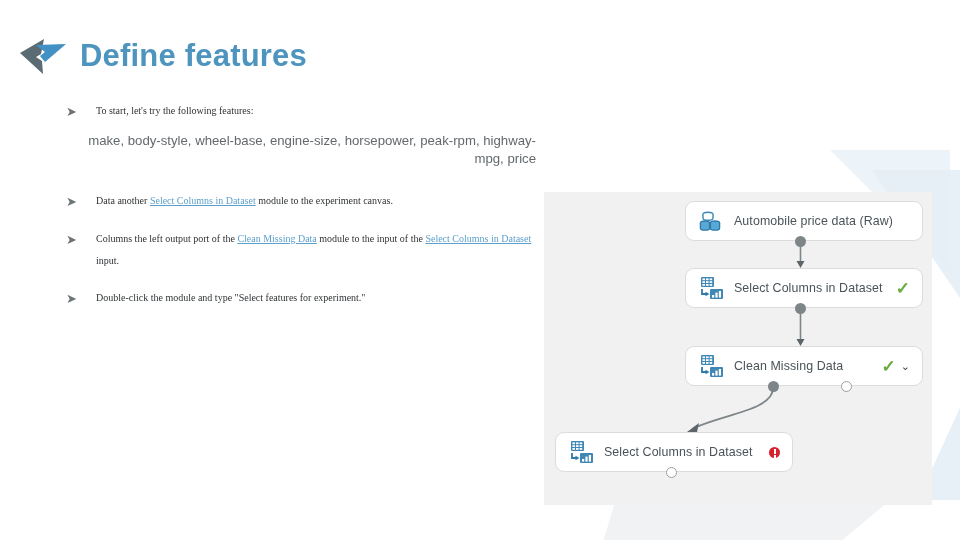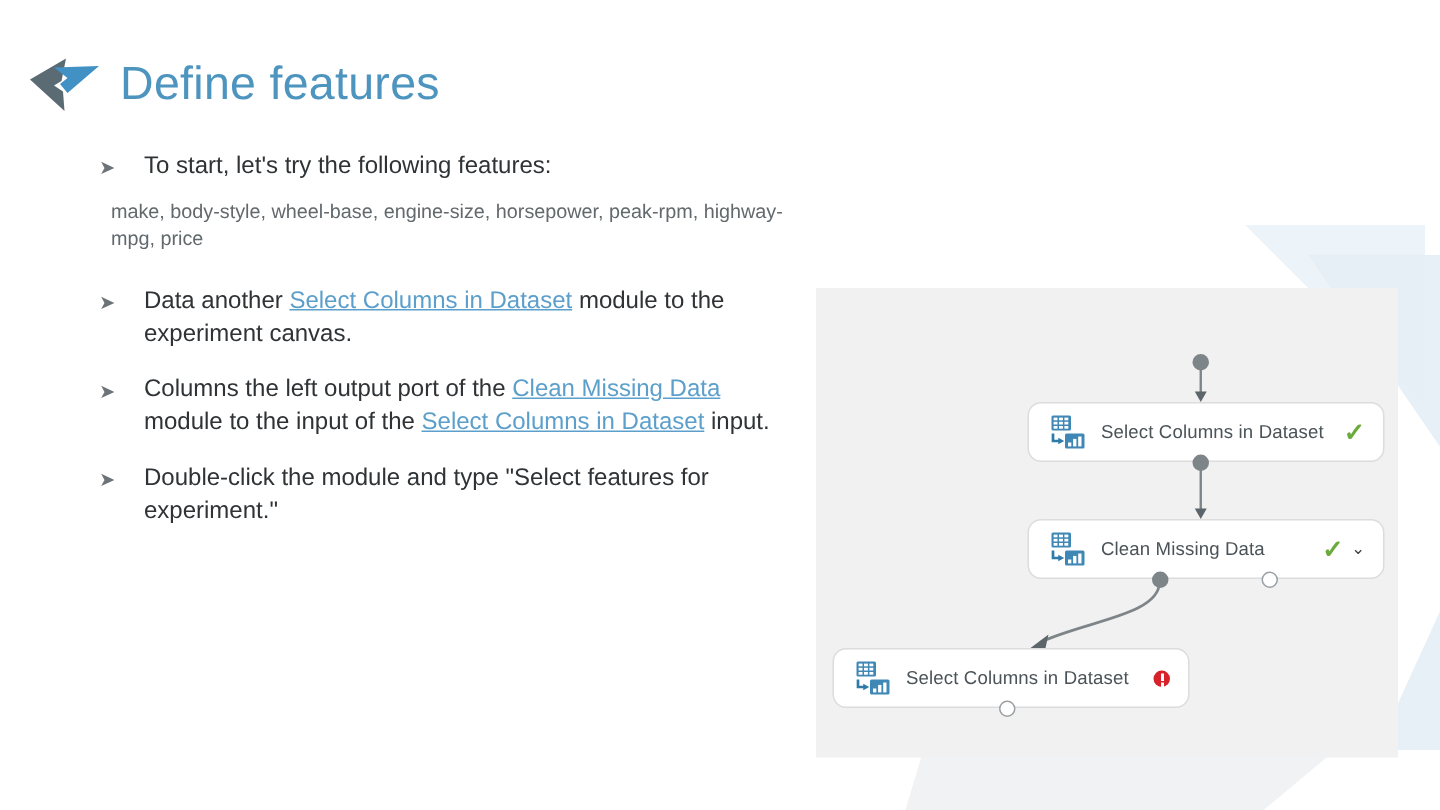--- a/index.html
+++ b/index.html
@@ -54,21 +54,21 @@
     position: absolute;
     left: 14px;
     top: 31px;
     display: flex;
     align-items: center;
     gap: 10px;
   }
   #logo-mark { width: 56px; height: 48px; display: block; }
   #page-title {
     font-size: 31px;
-    font-weight: normal;
+    font-weight: bold;
     color: #4d94bf;
     letter-spacing: .2px;
     line-height: 1;
     white-space: nowrap;
   }
 
   
   #content {
     position: absolute;
     left: 66px;
@@ -82,34 +82,36 @@
   }
   .bullet-marker {
     flex: 0 0 30px;
     color: #6d7478;
     font-size: 13px;
     line-height: 21px;
     padding-top: 1px;
   }
   .bullet-text {
     flex: 1 1 auto;
-    font-size: 16px;
+    font-size: 10px;
     line-height: 21.5px;
     color: #2f3335;
+    font-family: Liberation Serif, serif;
   }
   .bullet-text a, .lnk {
     color: #5c9fcb;
     text-decoration: underline;
     text-underline-offset: 1px;
   }
   #feature-list {
     margin: 10px 0 22px 8px;
     font-size: 13.2px;
     color: #62696d;
     line-height: 18px;
+    text-align: right;
   }
   #bullet-1 { margin-bottom: 0; }
   #bullet-2 { margin-top: 2px; margin-bottom: 16px; }
   #bullet-3 { margin-bottom: 16px; }
   #bullet-4 { margin-bottom: 0; }
 
   
   #canvas-panel {
     position: absolute;
     left: 544px;
@@ -247,20 +249,31 @@
     <line x1="256.5" y1="50" x2="256.5" y2="70" stroke="#7e8589" stroke-width="1.6"></line>
     <path d="M256.5 76 L252.5 69 L260.5 69 Z" fill="#5c6569"></path>
 
     <line x1="256.5" y1="117" x2="256.5" y2="148" stroke="#7e8589" stroke-width="1.6"></line>
     <path d="M256.5 154 L252.5 147 L260.5 147 Z" fill="#5c6569"></path>
 
     <path d="M229 196 C 229 218, 180 222, 150 236" stroke="#7e8589" stroke-width="1.8" fill="none" stroke-linecap="round"></path>
     <path d="M143 240 L155 231 L153 240 Z" fill="#5c6569"></path>
   </svg>
 
+  <div class="module" id="mod-dataset">
+    <svg class="module-icon" viewBox="0 0 28 28">
+      <ellipse cx="10" cy="7.5" rx="5" ry="2.2" fill="#ffffff" stroke="#3b87b8" stroke-width="1.4"></ellipse>
+      <path d="M5 7.5 v3.5 a5 2.2 0 0 0 10 0 v-3.5" fill="#ffffff" stroke="#3b87b8" stroke-width="1.4"></path>
+      <ellipse cx="7" cy="16" rx="4.6" ry="2" fill="#59a8d6" stroke="#2f7ba8" stroke-width="1.3"></ellipse>
+      <path d="M2.4 16 v5.2 a4.6 2 0 0 0 9.2 0 V16" fill="#59a8d6" stroke="#2f7ba8" stroke-width="1.3"></path>
+      <ellipse cx="17" cy="16" rx="4.6" ry="2" fill="#59a8d6" stroke="#2f7ba8" stroke-width="1.3"></ellipse>
+      <path d="M12.4 16 v5.2 a4.6 2 0 0 0 9.2 0 V16" fill="#59a8d6" stroke="#2f7ba8" stroke-width="1.3"></path>
+    </svg>
+    <span class="module-label">Automobile price data (Raw)</span>
+  </div>
 
   <div class="module" id="mod-select-1">
     <svg class="module-icon" viewBox="0 0 28 28">
       <rect x="3" y="3" width="13" height="10" rx="1" fill="#3f87b5"></rect>
       <g fill="#ffffff">
         <rect x="4.4" y="4.4" width="2.6" height="1.8"></rect>
           <rect x="8" y="4.4" width="2.6" height="1.8"></rect>
           <rect x="11.6" y="4.4" width="2.6" height="1.8"></rect>
         <rect x="4.4" y="7.2" width="2.6" height="1.8"></rect>
           <rect x="8" y="7.2" width="2.6" height="1.8"></rect>

